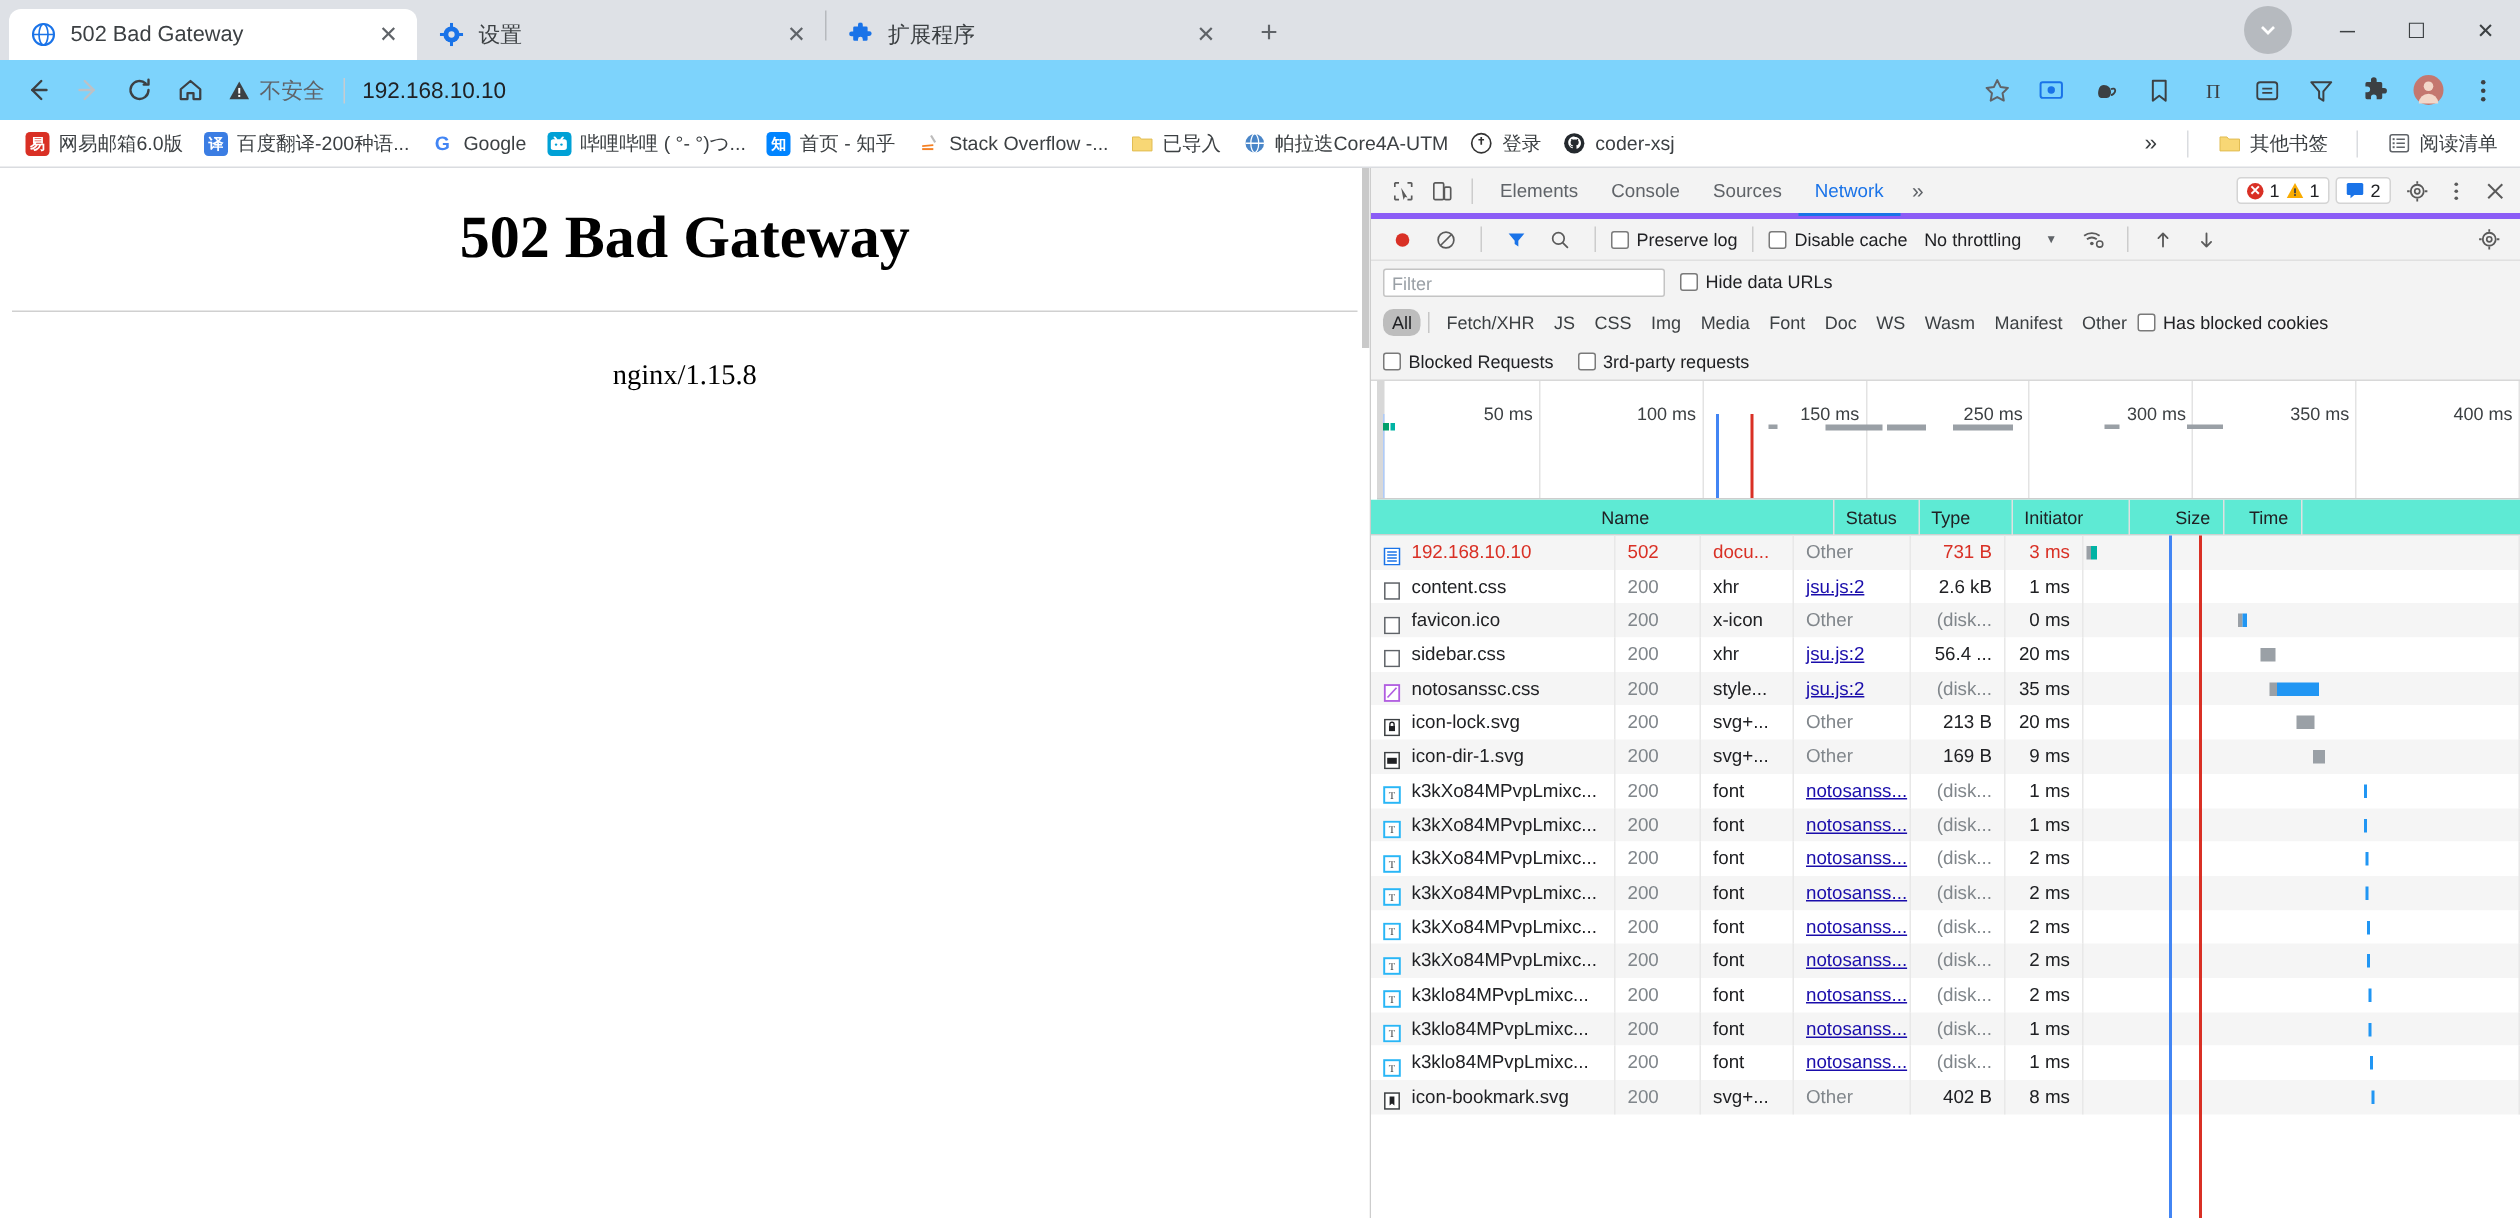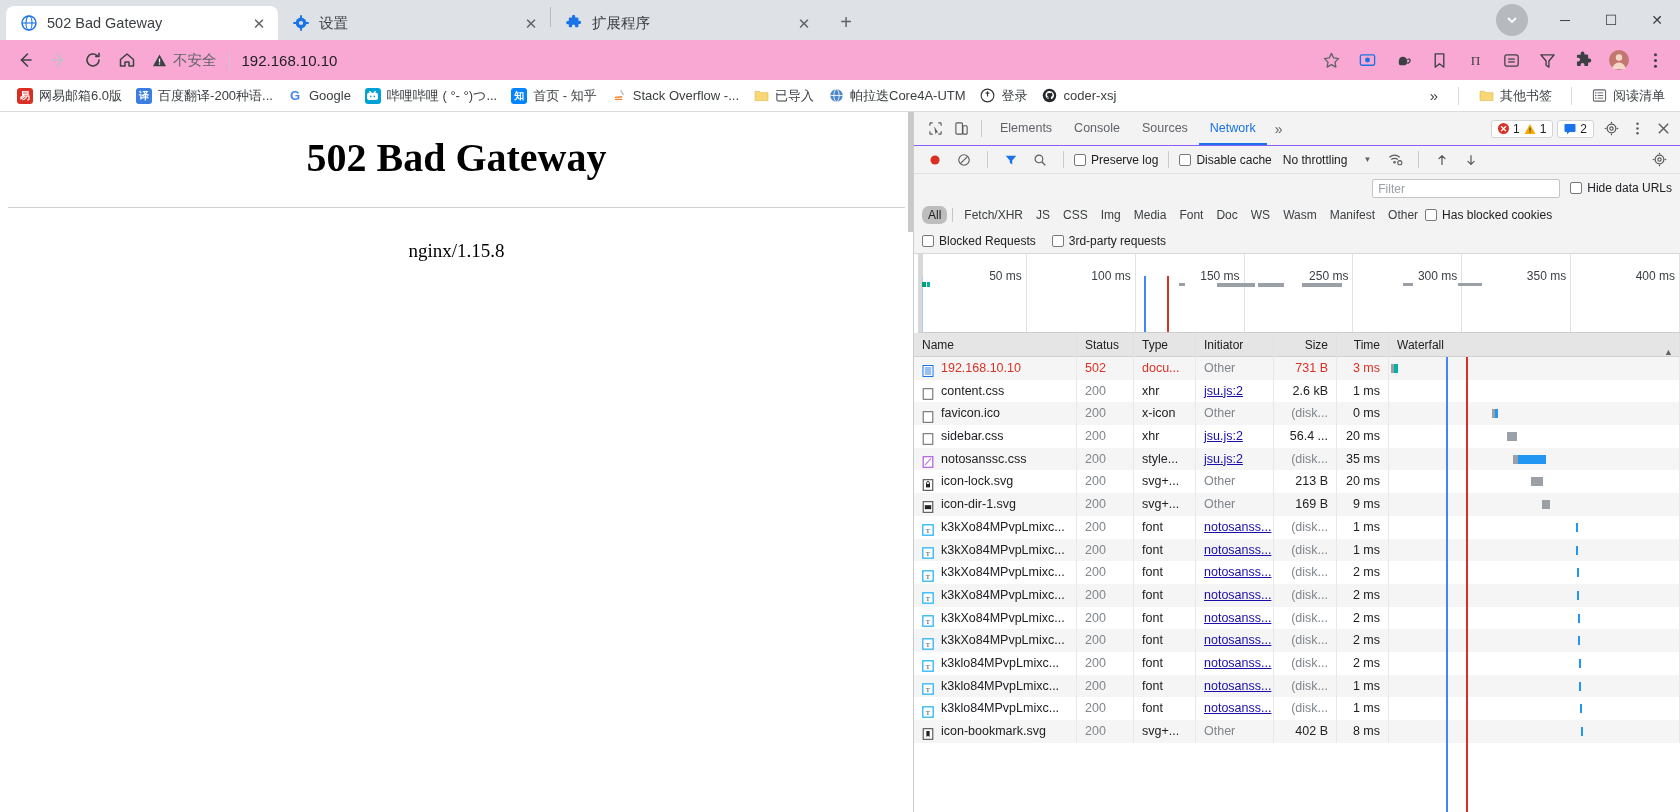--- a/index.html
+++ b/index.html
@@ -61,21 +61,21 @@
     color:#3c4043; font-size: 14px;
   }
   .profilebtn {
     width: 32px; height: 32px; border-radius: 50%;
     background: #b6babf; display:flex; align-items:center;
     justify-content:center; margin-right: 14px;
   }
 
   
   .toolbar {
-    height: 40px; background: #f9a8d4;
+    height: 40px; background: #7dd3fc;
     display:flex; align-items:center; padding: 0 8px;
   }
   .tbtn {
     width: 34px; height: 34px; border-radius: 50%;
     display:flex; align-items:center; justify-content:center;
     color:#5f6368; flex:0 0 auto;
   }
   .omnibox {
     flex: 1 1 auto; height: 30px; margin: 0 8px;
     display:flex; align-items:center;
@@ -129,21 +129,21 @@
 
   
   .devtools {
     width: 767px; background:#ffffff;
     border-left: 1px solid #cdcdcd;
     display:flex; flex-direction: column;
     font-size: 12px; color:#202124;
   }
   .dt-tabbar {
     height: 34px; display:flex; align-items:center;
-    border-bottom:1px solid #8b5cf6; padding-left:8px;
+    border-bottom:4px solid #8b5cf6; padding-left:8px;
     background:#f3f3f3;
   }
   .dt-icobtn {
     width:26px; height:26px; display:flex; align-items:center;
     justify-content:center; color:#5a5a5a;
   }
   .dt-vsep { width:1px; height:17px; background:#ccc; margin: 0 7px; }
   .dt-tab {
     padding: 0 11px; height:33px; line-height:33px;
     font-size: 12.5px; color:#5f6368; white-space:nowrap;
@@ -168,21 +168,21 @@
   }
   .cbx {
     width:12px; height:12px; border:1px solid #7a7a7a;
     border-radius:2px; background:#fff; flex:0 0 auto; display:inline-block;
   }
   .cblabel { display:flex; align-items:center; gap:5px; font-size:12px; color:#202124; }
   .throttle { display:flex; align-items:center; gap:4px; font-size:12px; }
 
   .dt-filterbar {
     height: 28px; display:flex; align-items:center; gap:10px;
-    padding: 0 8px; background:#f3f3f3;justify-content:flex-end;
+    padding: 0 8px; background:#f3f3f3;
   }
   .filter-input {
     width: 188px; height: 19px; border:1px solid #c4c4c4;
     background:#fff; font-size:12px; color:#9aa0a6;
     padding: 0 5px; line-height:19px; border-radius:2px;
   }
   .dt-typebar {
     height: 26px; display:flex; align-items:center; gap:1px;
     padding: 0 8px; background:#f3f3f3; font-size:12px;
   }
@@ -204,21 +204,21 @@
   .ov-label {
     position:absolute; right:4px; top:15px; font-size:12px; color:#3c4043;
     white-space:nowrap;
   }
   .ov-leftbar { position:absolute; left:0; top:0; bottom:0; width:5px; background:#d8d8d8; }
 
   
   .net-table { flex:1 1 auto; overflow:hidden; position:relative; }
   .net-head {
     display:flex; height:24px; align-items:center;
-    border-bottom:1px solid #d0d0d0; background:#e5e5e5;
+    border-bottom:1px solid #d0d0d0; background:#5eead4;
     font-size:12px; color:#202124;justify-content:center;
   }
   .net-head > div { padding-left:8px; border-right:1px solid #e0e0e0; height:24px; line-height:24px; }
   .col-name { width:163px; }
   .col-status { width:57px; }
   .col-type { width:62px; }
   .col-init { width:78px; }
   .col-size { width:63px; text-align:right; padding-right:8px; }
   .col-time { width:52px; text-align:right; padding-right:8px; }
   .col-wf { flex:1 1 auto; position:relative; }
@@ -740,24 +740,20 @@
       </div>
 
       <div class="net-table">
         <div class="net-head">
           <div class="col-name">Name</div>
           <div class="col-status">Status</div>
           <div class="col-type">Type</div>
           <div class="col-init">Initiator</div>
           <div class="col-size">Size</div>
           <div class="col-time">Time</div>
-          <div class="col-wf">
-            <span>Waterfall</span>
-            <span class="sort-caret">▲</span>
-          </div>
         </div>
 
         <div id="rows-host">
             <div class="net-row odd">
               <div class="col-name">
                 <span class="cell-name">
                   <span class="rowicon"><svg viewBox="0 0 12 12" width="12" height="12">
                       <rect x="1" y="0.5" width="10" height="11" fill="#fff" stroke="#1a73e8" stroke-width="1"></rect>
                       <g stroke="#1a73e8" stroke-width="0.9">
                         <line x1="2.8" y1="3" x2="9.2" y2="3"></line>

